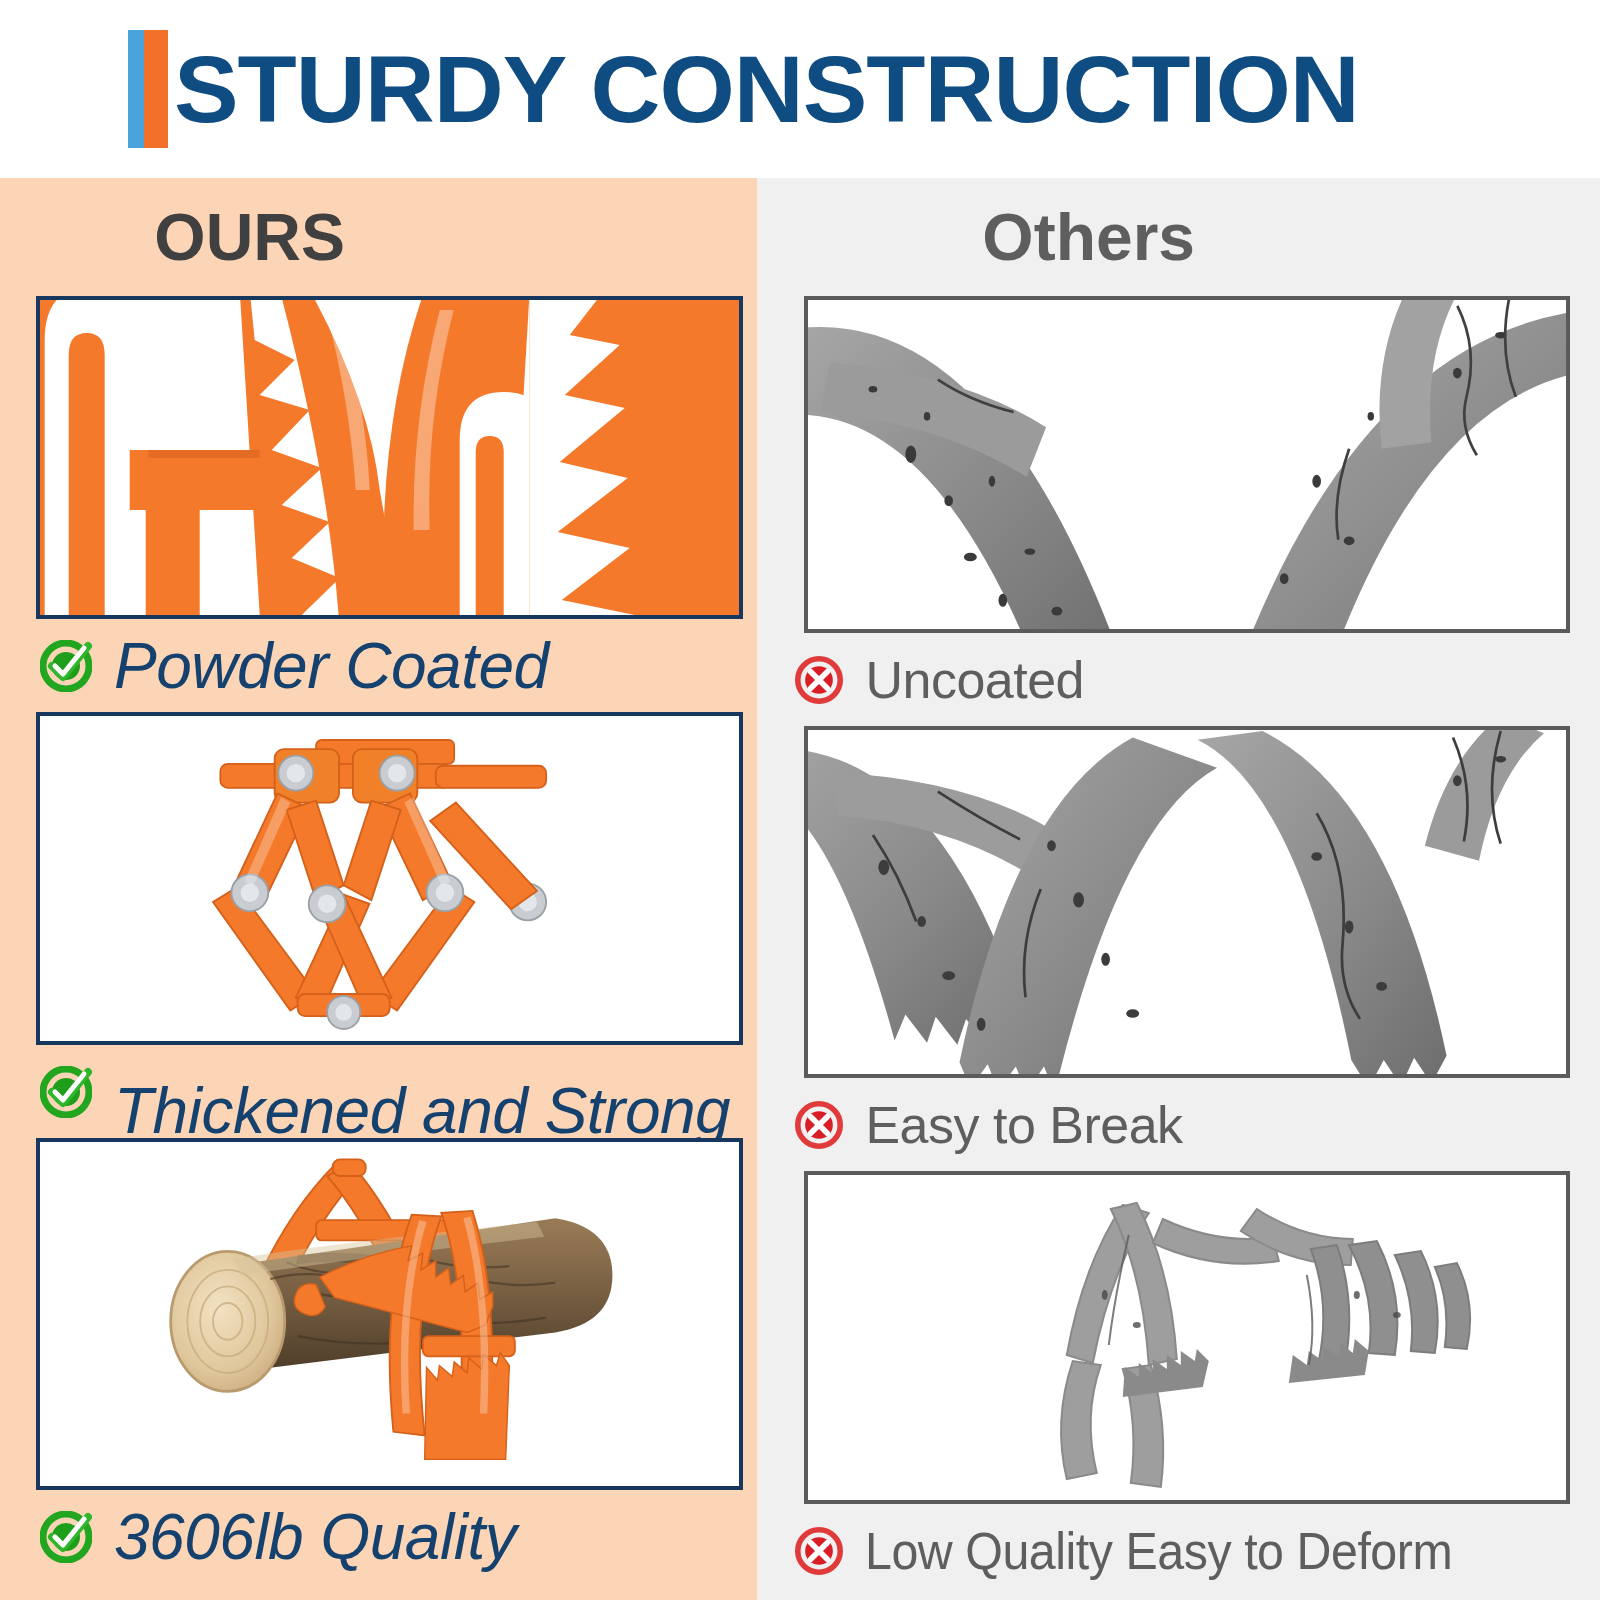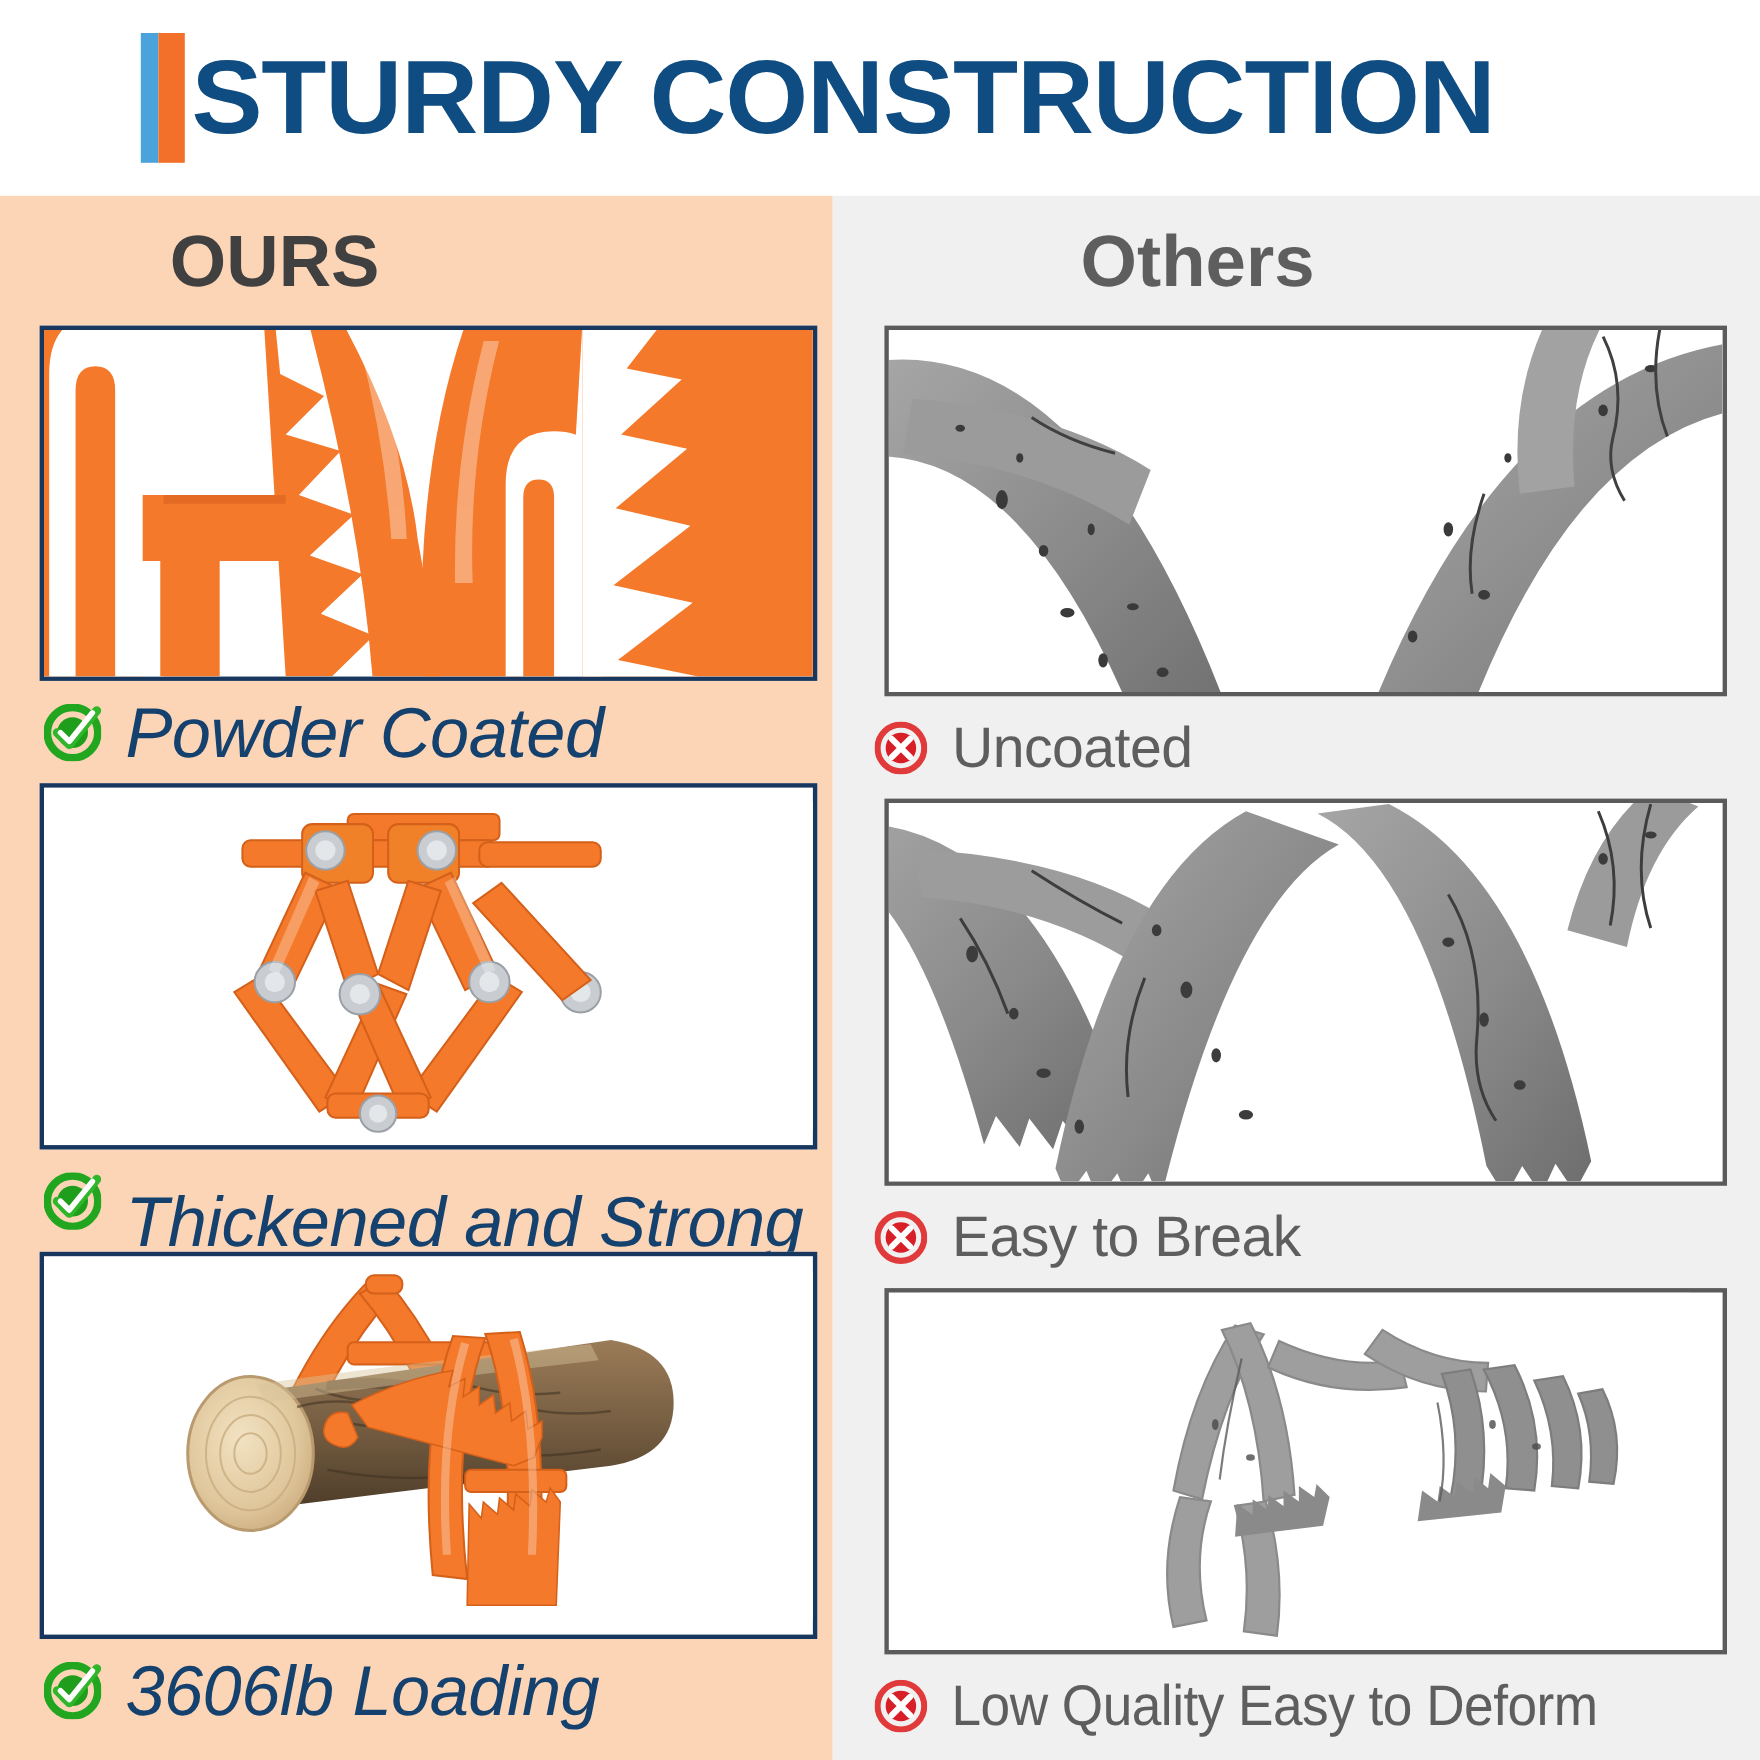--- a/index.html
+++ b/index.html
@@ -285,21 +285,21 @@
               </g>
             </svg>
           </div>
           <div class="caption caption-ours">
             <svg class="cap-icon" width="52" height="52" viewBox="0 0 52 52">
               <circle cx="26" cy="26" r="23" fill="none" stroke="#22A61F" stroke-width="7"></circle>
               <circle cx="26" cy="26" r="14" fill="#1E9E1B"></circle>
               <path d="M12,26 L23,37 L48,6" fill="none" stroke="#2FB62B" stroke-width="8" stroke-linecap="round" stroke-linejoin="round"></path>
               <path d="M15,26 L23,34 L44,8" fill="none" stroke="#ffffff" stroke-width="5" stroke-linecap="round" stroke-linejoin="round"></path>
             </svg>
-            <span class="cap-text cap-text-ours" style="color: rgb(20, 65, 110);">3606lb Loading</span>
+            <span class="cap-text cap-text-ours" style="color: rgb(20, 65, 110);">3606lb Quality</span>
           </div>
         </div>
 
       </div>
     </div>
 
     <div class="panel panel-others" style="background: rgb(240, 240, 240);">
       <div class="col-head col-head-others" style="color: rgb(94, 94, 94);">Others</div>
 
       <div class="rows">

